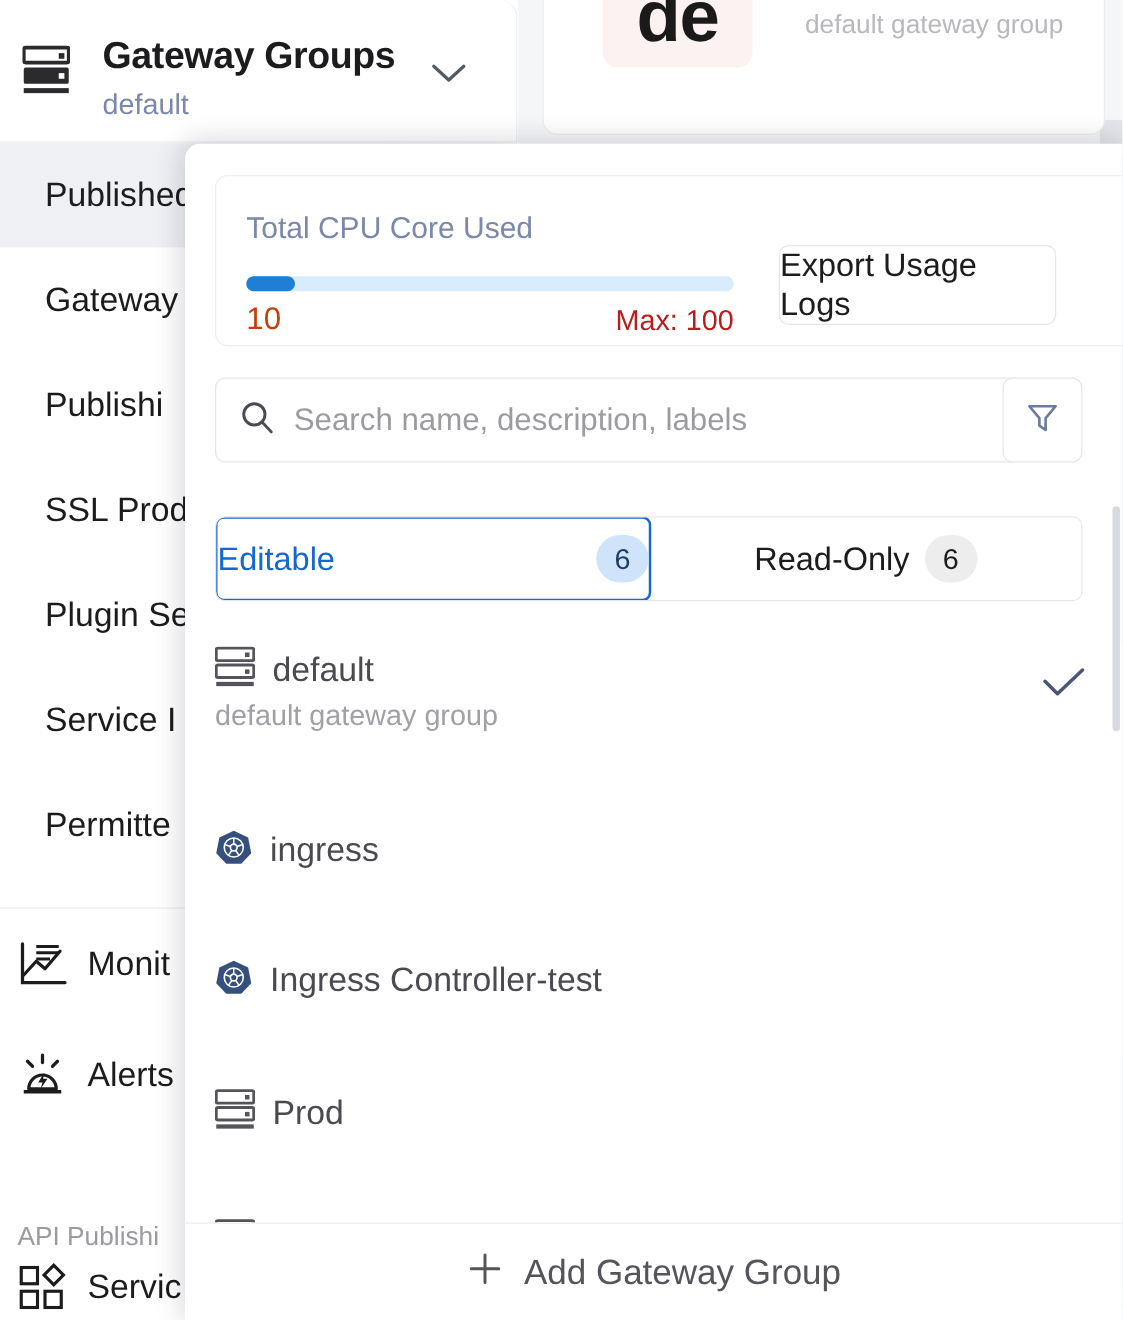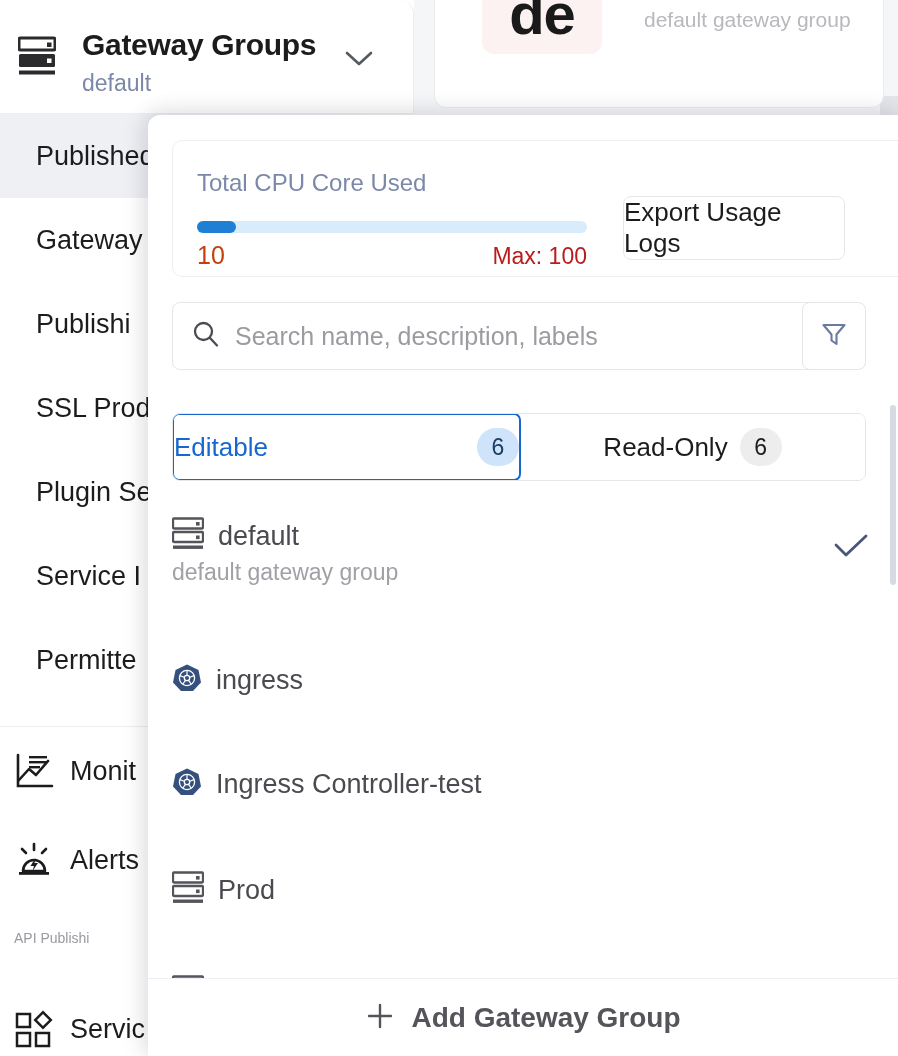--- a/index.html
+++ b/index.html
@@ -93,22 +93,22 @@
     position: absolute; left: 0; top: 726px; width: 414px; height: 1px;
     background: #eceef1;
   }
   .nav2 { position: absolute; left: 0; top: 727px; width: 414px; }
   .nav2-item {
     height: 89px; display: flex; align-items: center;
     padding-left: 14px; font-size: 27px; color: #1c1c1e; white-space: nowrap;
   }
   .nav2-item .ico { width: 56px; flex: 0 0 56px; display:flex; align-items:center; }
   .section-label {
-    position: absolute; left: 14px; top: 930px;
-    font-size: 14px; color: #9a9aa0; white-space: nowrap;
+    position: absolute; left: 14px; top: 978px;
+    font-size: 21px; color: #9a9aa0; white-space: nowrap;
   }
   .nav3 { position: absolute; left: 0; top: 985px; width: 414px; }
 
   
   .panel {
     position: absolute; left: 148px; top: 115px; width: 750px; height: 941px;
     background: #ffffff; border-radius: 12px 0 0 0;
     box-shadow: -4px 0 24px rgba(16,24,40,0.10), 0 -4px 24px rgba(16,24,40,0.07);
     overflow: hidden;
   }
@@ -198,21 +198,21 @@
   .row-check { position: absolute; right: 30px; top: 30px; }
   .row.tall { height: 146px; }
 
   .list-divider {
     position: absolute; left: 0; top: 863px; width: 750px; height: 1px;
     background: #eceef1;
   }
   .footer {
     position: absolute; left: 0; top: 864px; width: 750px; height: 77px;
     display: flex; align-items: center; justify-content: center;
-    gap: 16px; cursor: pointer; font-weight: bold;
+    gap: 16px; cursor: pointer;
   }
   .footer-label { font-size: 28px; color: #54545a; }
 
   .panel-scroll {
     position: absolute; right: 2px; top: 290px; width: 6px; height: 180px;
     background: #d7dae0; border-radius: 3px;
   }
 </style>
 </head>
 <body>

